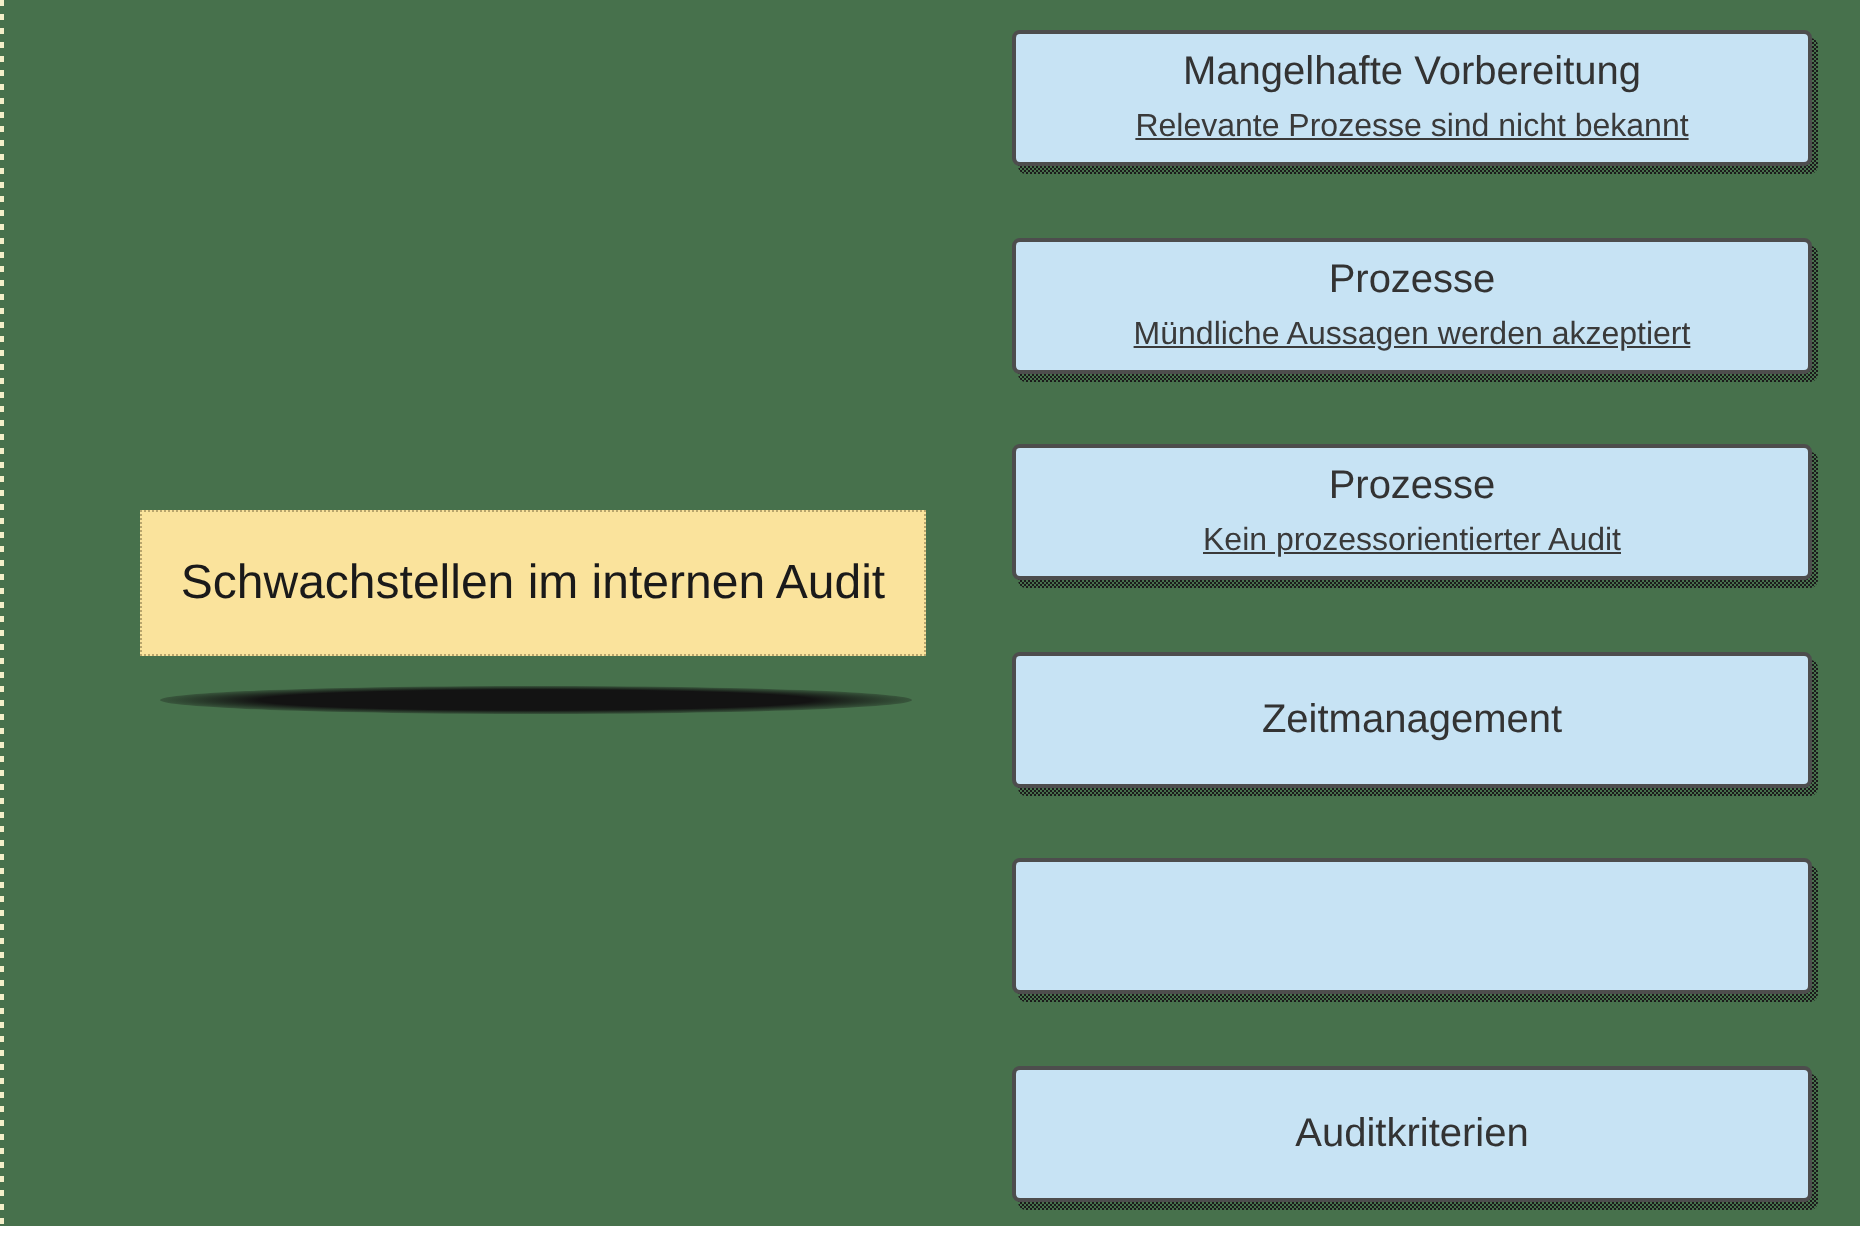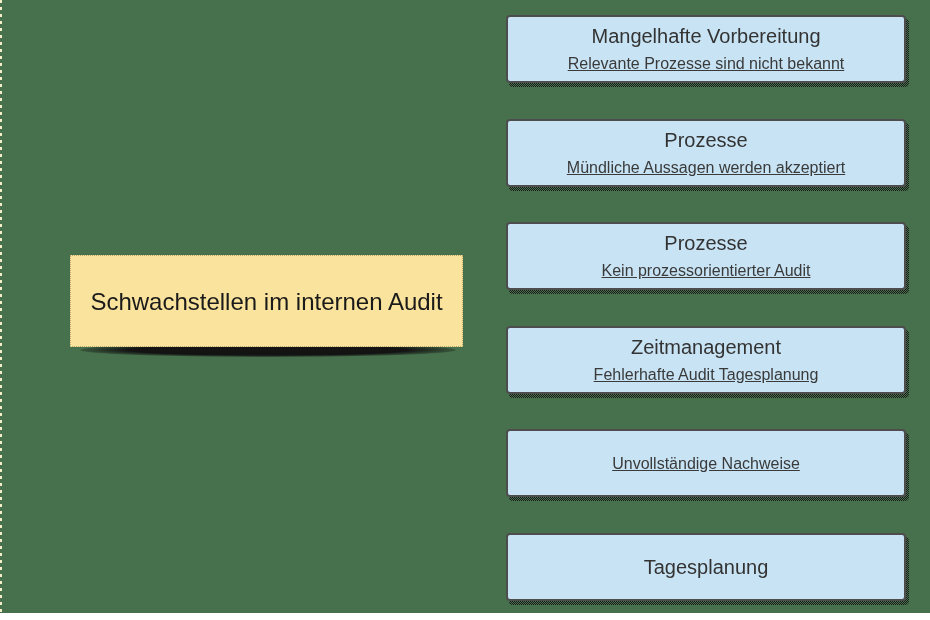--- a/index.html
+++ b/index.html
@@ -21,21 +21,21 @@
   }
   
   #bottom-strip {
     position: absolute; left: 0; top: 613px;
     width: 930px; height: 7px;
     background: #FFFFFF;
   }
   
   .root-node {
     position: absolute; left: 70px; top: 255px;
-    width: 393px; height: 92px;
+    width: 393px; height: 73px;
     box-sizing: border-box;
     background: var(--root-fill, #FAE39C);
     border: 1px dotted rgba(120, 104, 62, 0.5);
     display: flex; align-items: center; justify-content: center;
     text-align: right;
     font-size: 24px; line-height: 31px;
     color: var(--root-text, #1A1A1A);
     padding: 0 14px;
     z-index: 3;
   }
@@ -105,28 +105,26 @@
 
   <div class="node-shadow" style="top: 226px;"></div>
   <div class="node" style="top: 222px;">
     <div class="node-title">Prozesse</div>
     <div class="node-subtitle">Kein prozessorientierter Audit</div>
   </div>
 
   <div class="node-shadow" style="top: 330px;"></div>
   <div class="node" style="top: 326px;">
     <div class="node-title">Zeitmanagement</div>
-    <div class="node-subtitle">Fehlerhafte Audit Tagesplanung</div>
   </div>
 
   <div class="node-shadow" style="top: 433px;"></div>
   <div class="node" style="top: 429px;">
-    <div class="node-subtitle">Unvollständige Nachweise</div>
   </div>
 
   <div class="node-shadow" style="top: 537px;"></div>
   <div class="node" style="top: 533px;">
-    <div class="node-title">Tagesplanung</div>
+    <div class="node-title">Auditkriterien</div>
   </div>
 </div>
 
   <div id="bottom-strip"></div>
 </div>
 
 </body></html>

